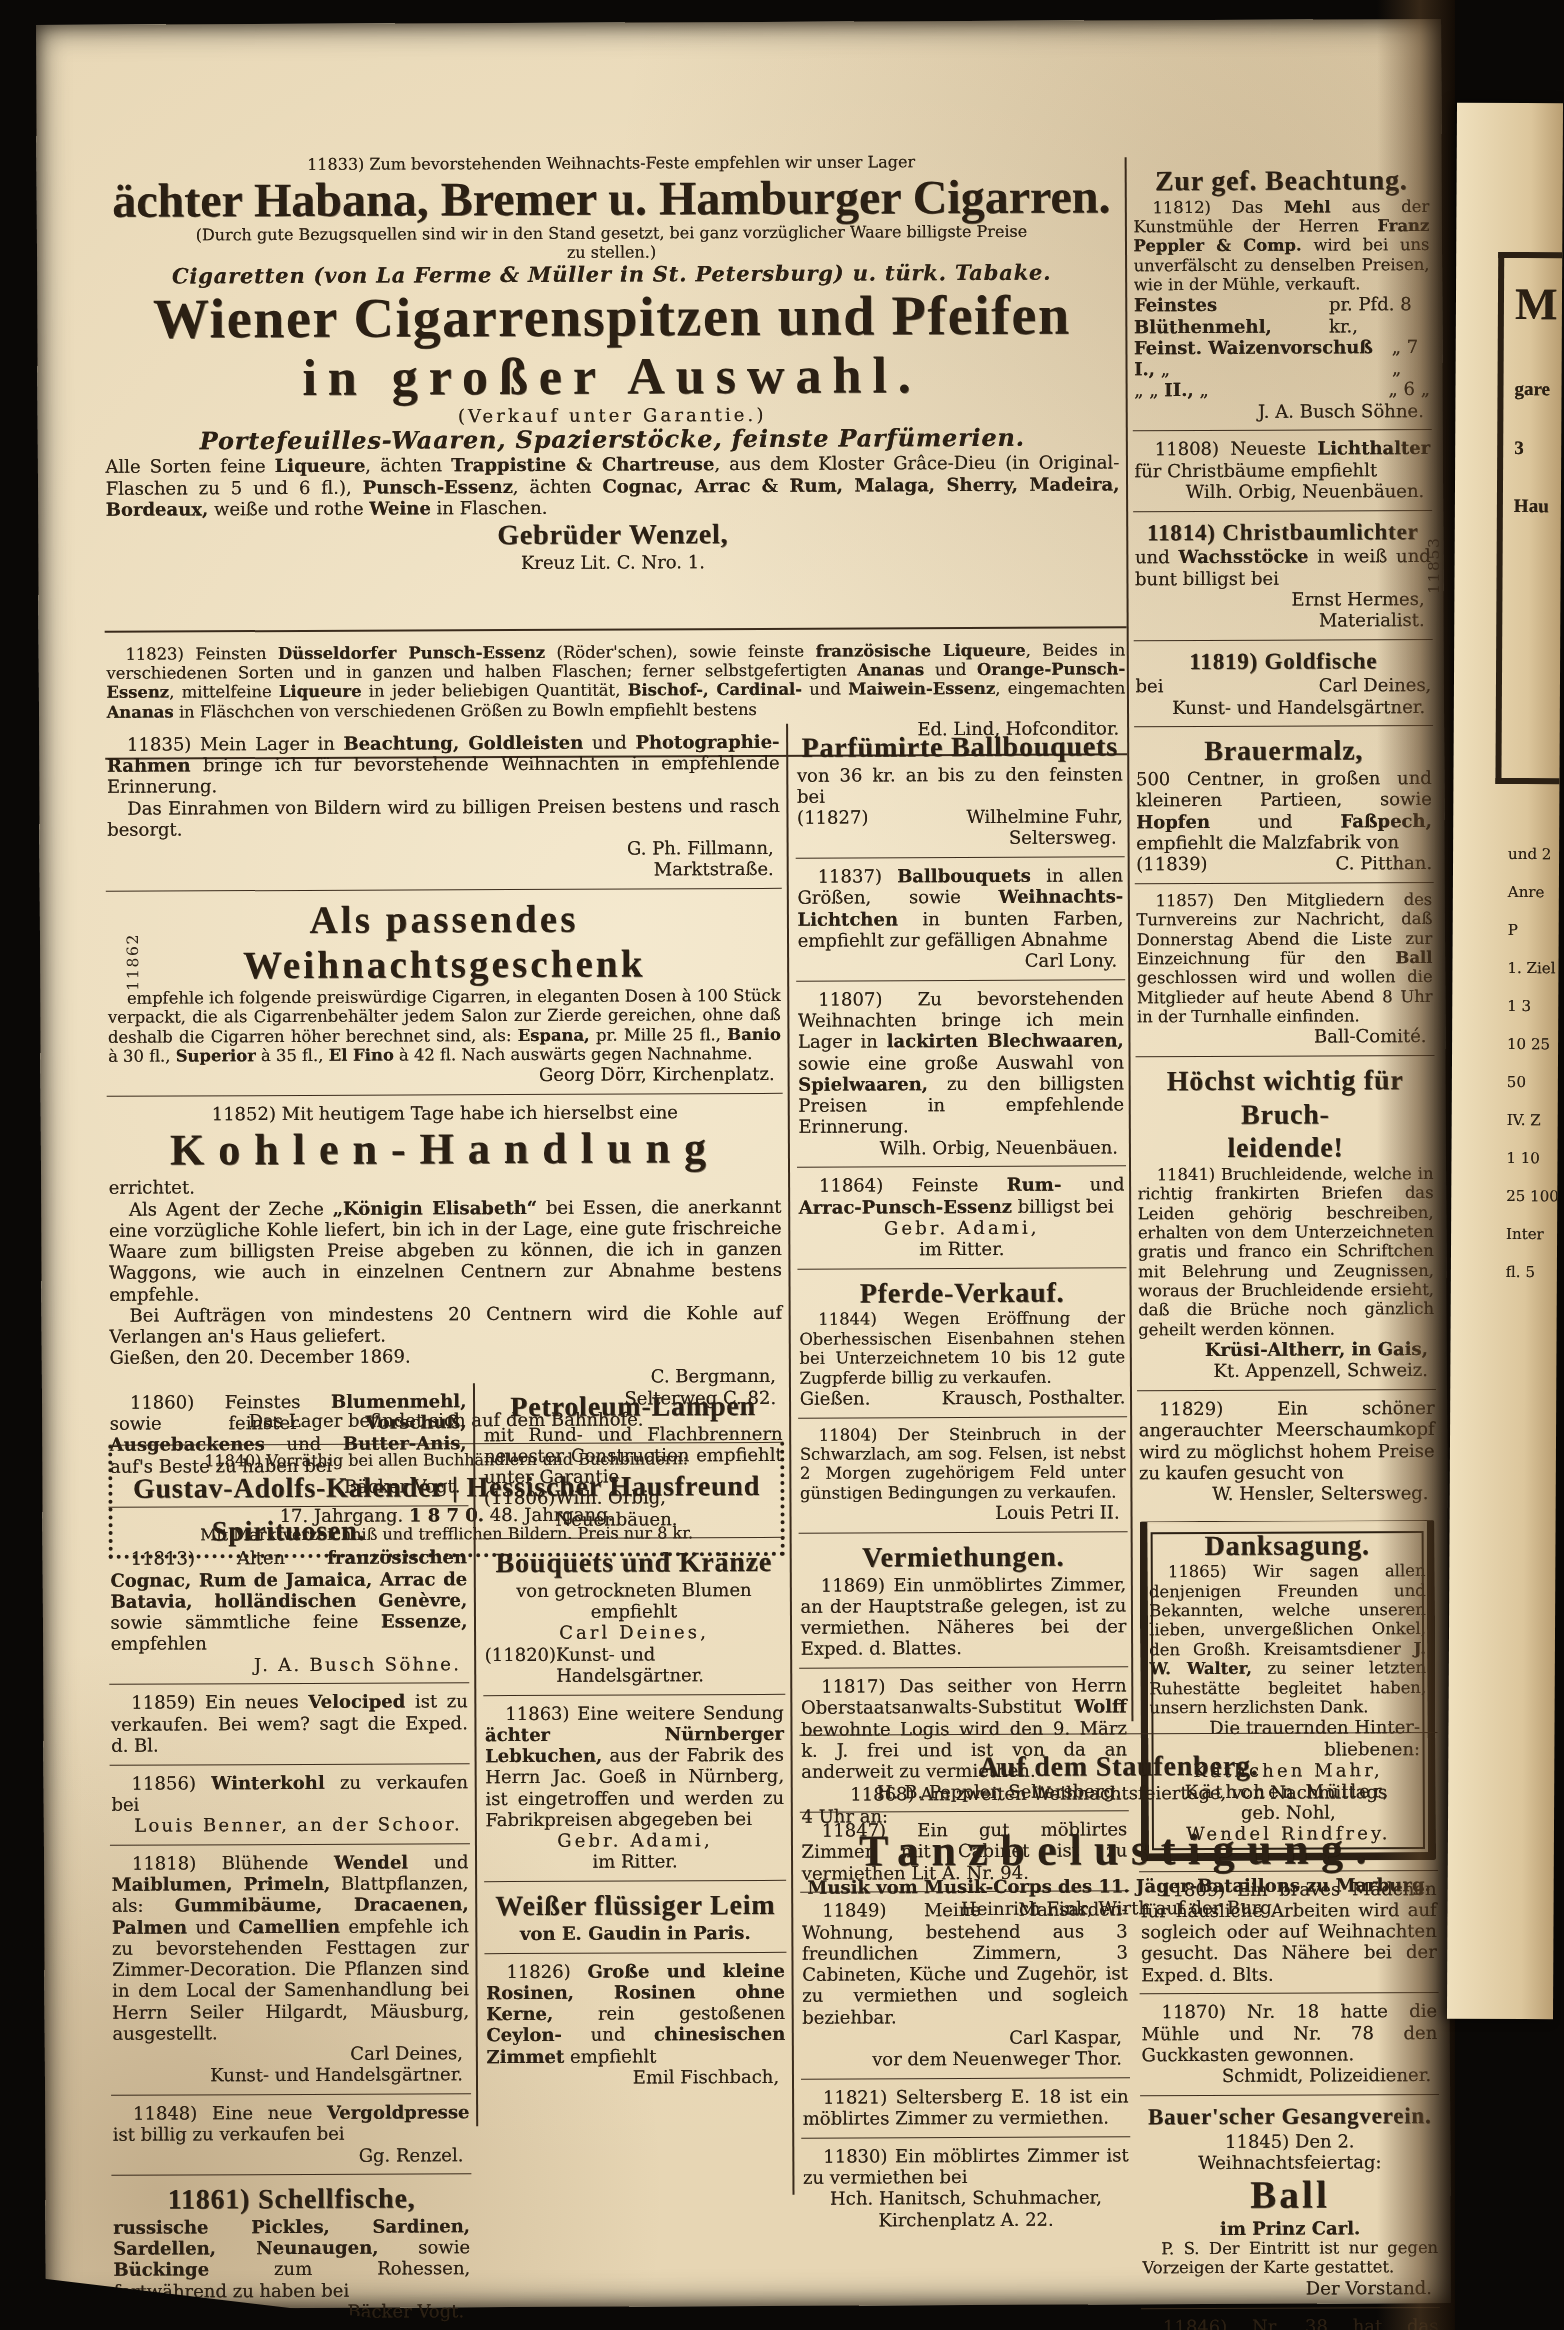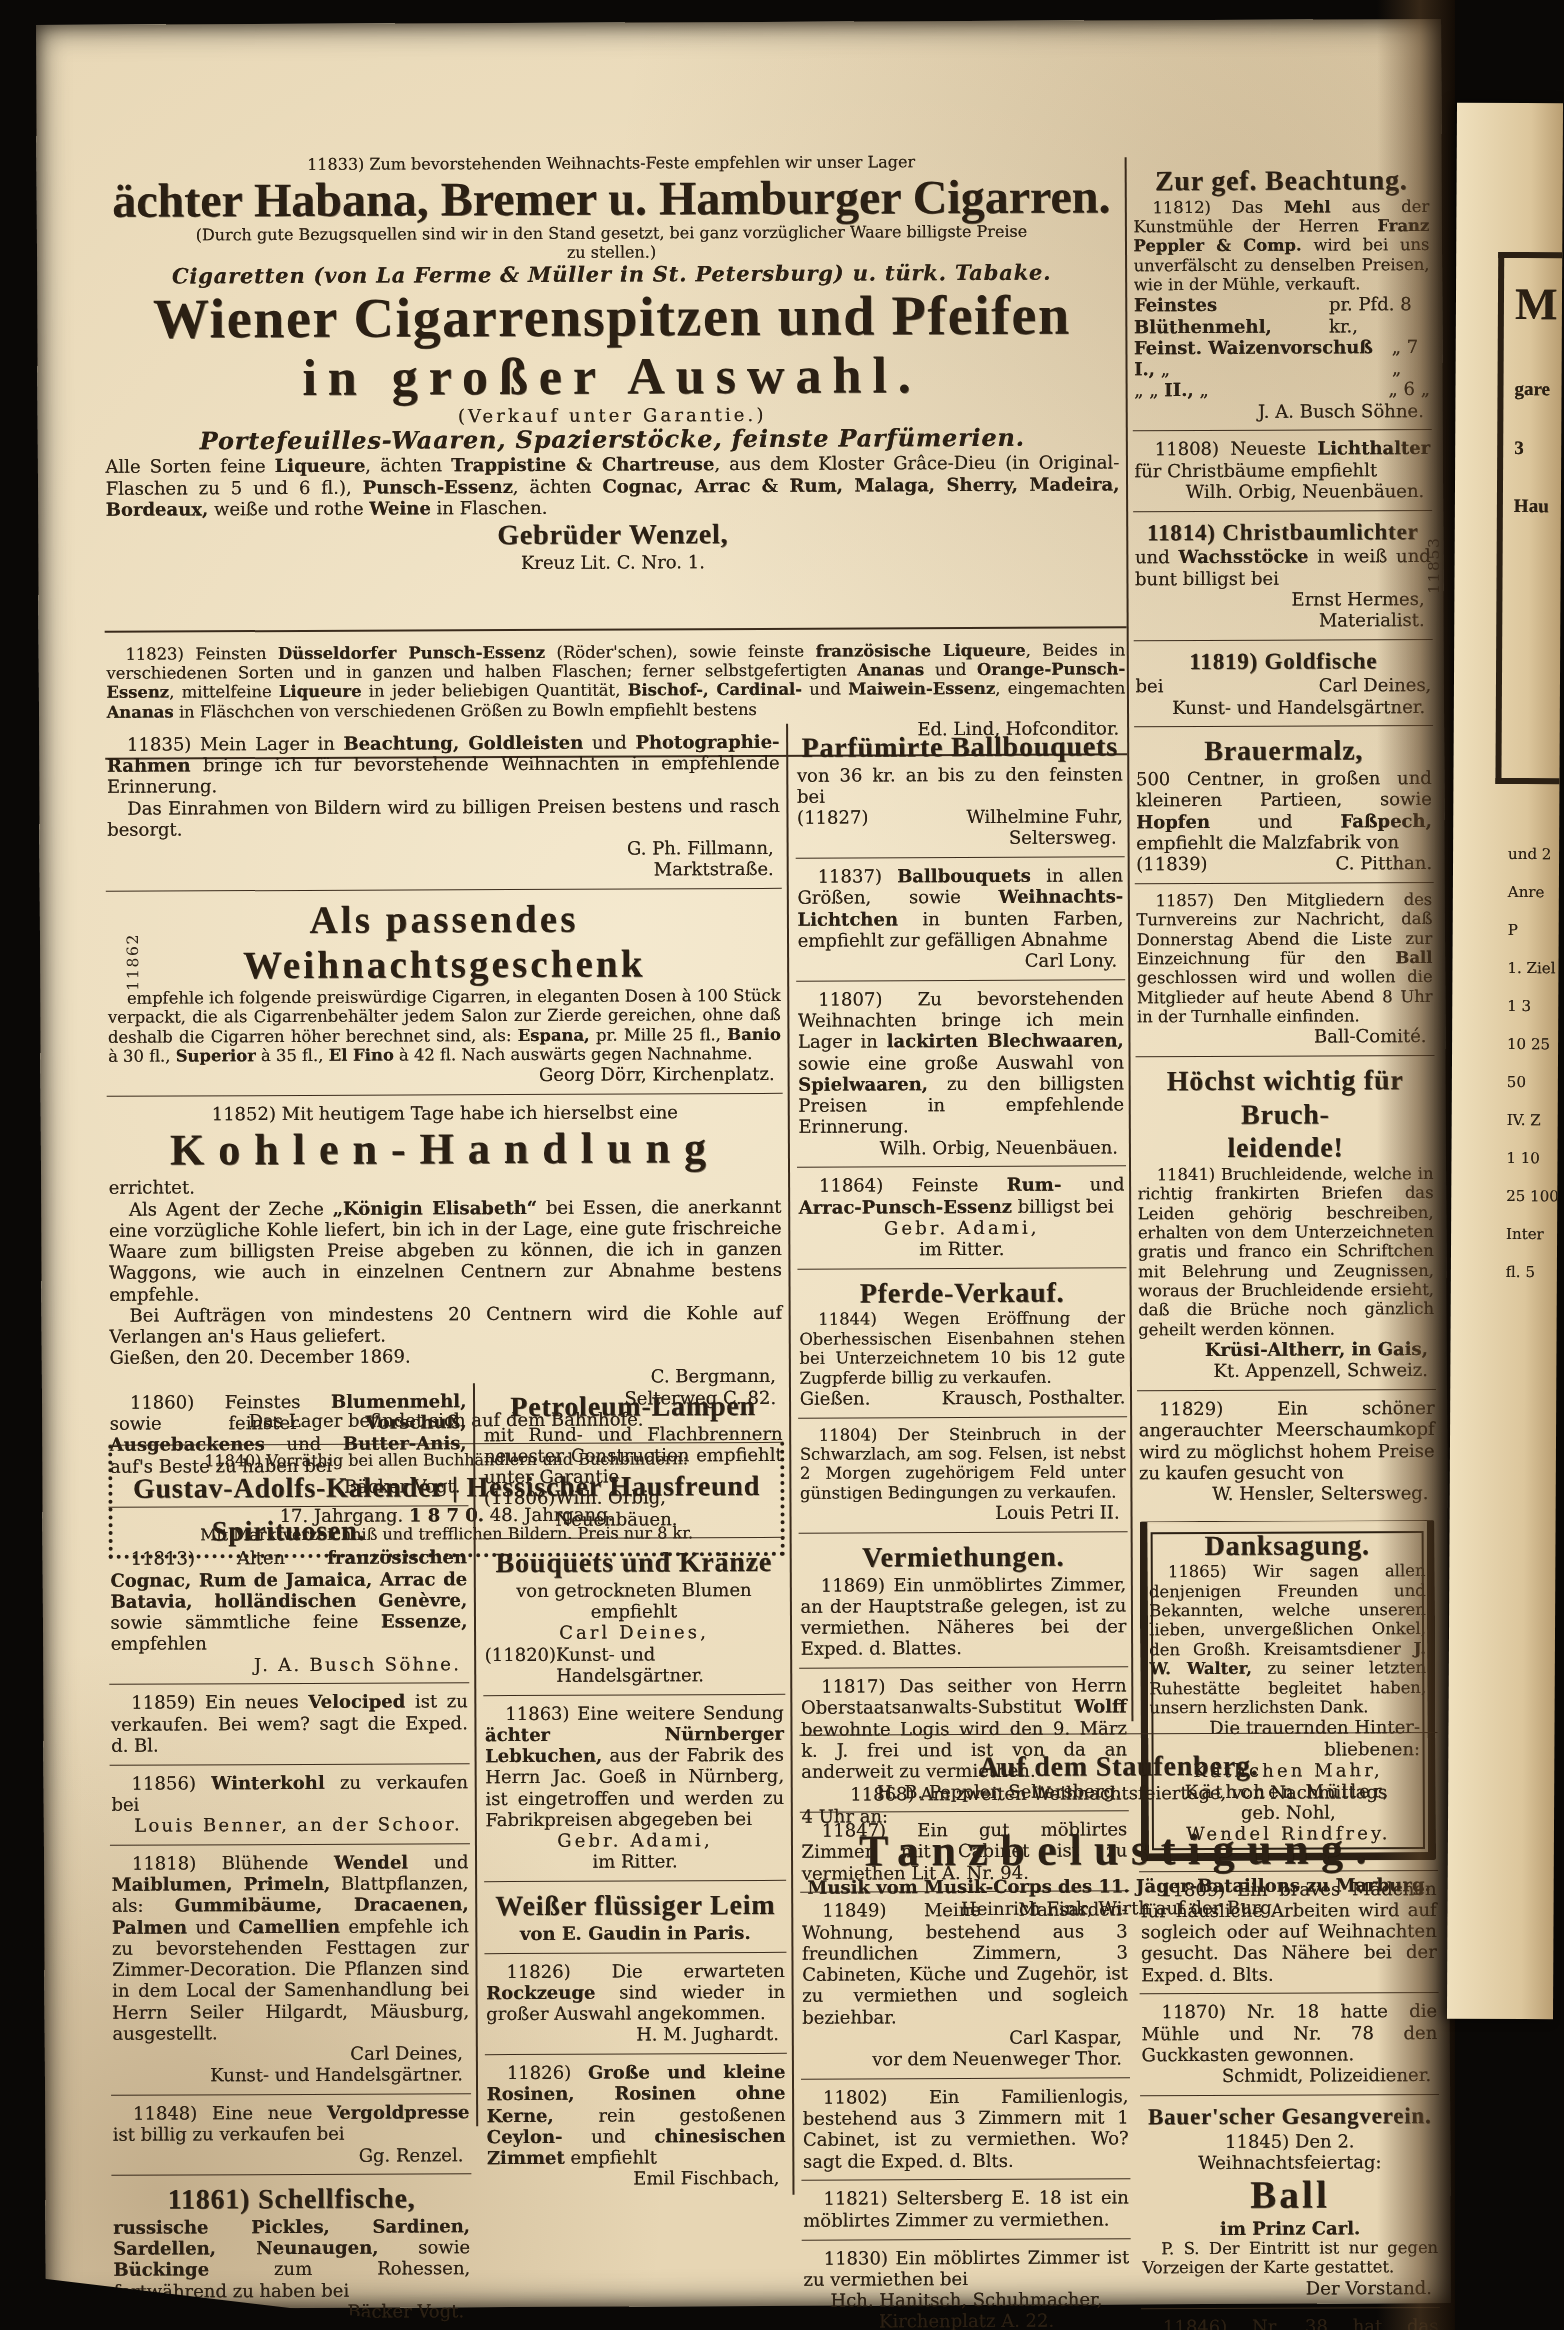--- a/index.html
+++ b/index.html
@@ -192,24 +192,20 @@
       <div class="ad">
         <div class="ln j">11863)   Eine weitere Sendung <b>ächter Nürnberger Lebkuchen,</b> aus der Fabrik des Herrn Jac. Goeß in Nürnberg, ist eingetroffen und werden zu Fabrikpreisen abgegeben bei</div>
         <div class="ln cs">Gebr. Adami,</div>
         <div class="ln c">im Ritter.</div>
       </div>
       <div class="ad">
         <div class="ln h4">Weißer flüssiger Leim</div>
         <div class="ln cb">von E. Gaudin in Paris.</div>
       </div>
       <div class="ad">
-        <div class="ln j">11826)   Die erwarteten <b>Rockzeuge</b> sind wieder in großer Auswahl angekommen.</div>
-        <div class="ln r">H. M. Jughardt.</div>
-      </div>
-      <div class="ad">
         <div class="ln j">11826)   <b>Große und kleine Rosinen, Rosinen ohne Kerne,</b> rein gestoßenen <b>Ceylon-</b> und <b>chinesischen Zimmet</b> empfiehlt</div>
         <div class="ln r">Emil Fischbach,</div>
       </div>
     </div>
   <div class="abs col" id="col3" style="left:756px;top:702px;width:329px;">
       <div class="ad">
         <div class="ln h4">Parfümirte Ballbouquets</div>
         <div class="ln jn">von 36 kr. an bis zu den feinsten bei</div>
         <div class="ln lr">
           <span>(11827)</span>
@@ -250,23 +246,20 @@
         <div class="ln j">11817)   Das seither von Herrn Oberstaatsanwalts-Substitut <b>Wolff</b> bewohnte Logis wird den 9. März k. J. frei und ist von da an anderweit zu vermiethen.</div>
         <div class="ln r">H. B. Peppler, Seltersberg.</div>
       </div>
       <div class="ad">
         <div class="ln j">11847)   Ein gut möblirtes Zimmer mit Cabinet ist zu vermiethen Lit A. Nr. 94.</div>
       </div>
       <div class="ad">
         <div class="ln j">11849)   Meine Mansarden-Wohnung, bestehend aus 3 freundlichen Zimmern, 3 Cabineten, Küche und Zugehör, ist zu vermiethen und sogleich beziehbar.</div>
         <div class="ln r">Carl Kaspar,</div>
         <div class="ln r">vor dem Neuenweger Thor.</div>
-      </div>
-      <div class="ad">
-        <div class="ln j">11802)   Ein Familienlogis, bestehend aus 3 Zimmern mit 1 Cabinet, ist zu vermiethen.   Wo? sagt die Exped. d. Blts.</div>
       </div>
       <div class="ad">
         <div class="ln j">11821)   Seltersberg E. 18 ist ein möblirtes Zimmer zu vermiethen.</div>
       </div>
       <div class="ad">
         <div class="ln j">11830)   Ein möblirtes Zimmer ist zu vermiethen bei</div>
         <div class="ln c">Hch. Hanitsch, Schuhmacher,</div>
         <div class="ln c">Kirchenplatz A. 22.</div>
       </div>
     </div>

